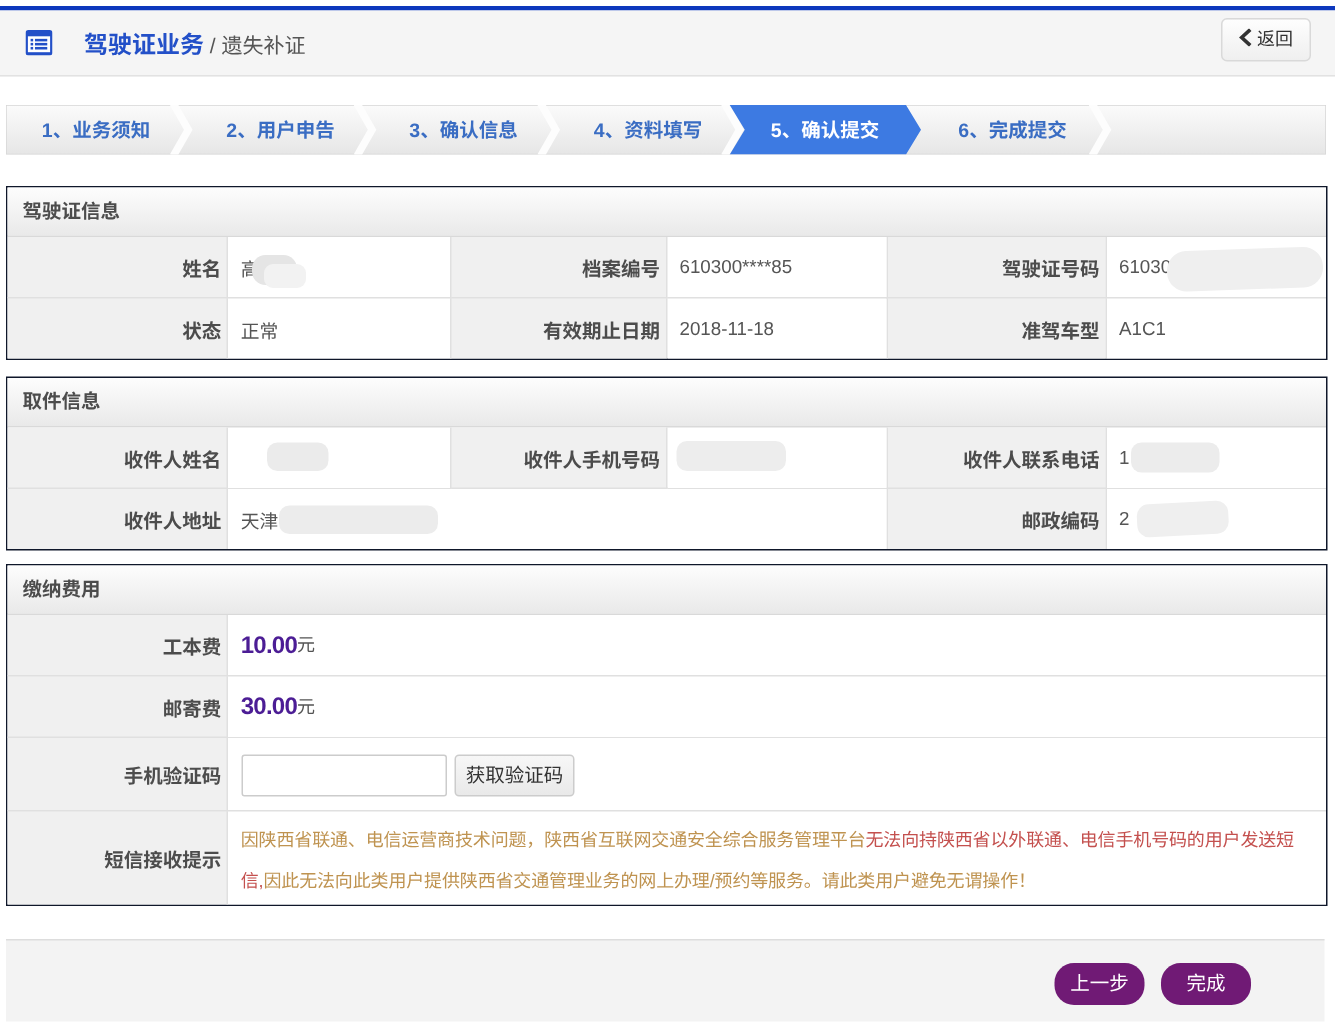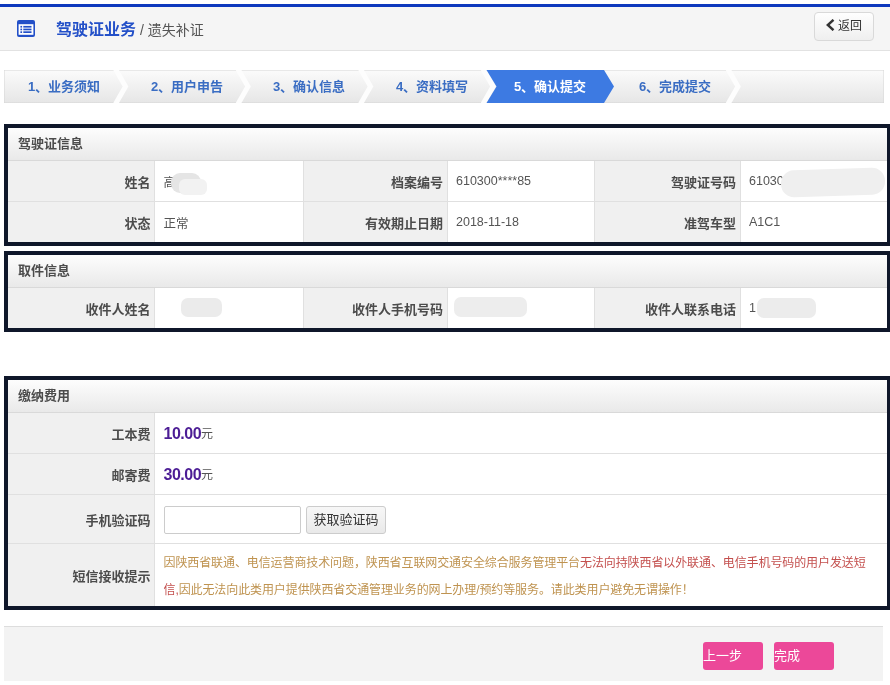--- a/index.html
+++ b/index.html
@@ -11,21 +11,21 @@
 
 #phead{left:0;top:7px;width:890px;height:43px;background:#f5f5f5;border-bottom:1px solid #e2e2e2;}
 #ptitle{left:28px;top:16px;font-size:16px;font-weight:bold;color:#2350c8;margin-left:28px;}
 #psub{font-size:14px;font-weight:normal;color:#555;}
 #backbtn{left:814px;top:12px;width:58px;height:27px;border:1px solid #d9d9d9;border-radius:4px;
   background:linear-gradient(#fefefe,#efefef);color:#333;font-size:12px;text-align:center;line-height:27px;}
 
 
 #steps{left:4px;top:70px;}
 
-.sec{left:4px;width:879px;border:4px solid #0f172a;background:#fff;}
+.sec{left:4px;width:879px;border:1px solid #0f172a;background:#fff;}
 .sech{height:32px;line-height:32px;background:linear-gradient(#fdfdfd,#e9e9e9);
   border-bottom:1px solid #d9d9d9;padding-left:10px;font-size:13px;font-weight:bold;color:#4c4c4c;}
 table.grid{border-collapse:collapse;width:879px;table-layout:fixed;}
 table.grid td{border:1px solid #e0e0e0;height:40px;font-size:12px;padding:0;vertical-align:middle;}
 table.grid tr td:first-child{border-left:none;}
 table.grid tr td:last-child{border-right:none;}
 table.grid tr:last-child td{border-bottom:none;}
 table.grid tr:first-child td{border-top:none;}
 table.grid td.lbl{background:#f0f0f0;text-align:right;font-weight:bold;color:#4c4c4c;padding-right:3.5px;font-size:13px;padding-left:28px;}
 table.grid td.val{background:#fff;color:#555;padding-left:8.5px;position:relative;font-size:12.5px;}
@@ -35,22 +35,22 @@
 .yuan{color:#555;font-size:12px;font-weight:normal;}
 
 #vcode{position:absolute;left:9px;top:11px;width:137px;height:28px;box-sizing:border-box;border:1px solid #ccc;border-radius:2px;background:#fff;outline:none;}
 #getcode{position:absolute;left:151px;top:11px;width:80px;height:28px;box-sizing:border-box;border:1px solid #ccc;border-radius:3px;
   background:linear-gradient(#f7f7f7,#e9e9e9);font-size:13px;color:#333;text-align:center;line-height:26px;}
 
 .notice{font-size:12px;line-height:26.5px;color:#bf9350;padding:3px 0 0 0;letter-spacing:-0.1px;white-space:nowrap;}
 .nred{color:#c4504e;}
 
 #foot{left:4px;top:626px;width:879px;height:54px;background:#f3f3f3;border-top:1px solid #ddd;}
-.bbtn{position:absolute;top:15px;height:28px;background:#ec4899;border-radius:3px;color:#fff;
-  font-size:13px;line-height:28px;}
+.bbtn{position:absolute;top:15px;height:28px;background:#701a75;border-radius:13px;color:#fff;
+  font-size:13px;text-align:center;line-height:28px;}
 </style>
 </head>
 <body>
 <div id="topline" class="abs"></div>
 <div id="phead" class="abs"></div>
 <svg class="abs" style="left:17px;top:20px" width="18" height="17" viewBox="0 0 18 17">
   <rect x="0" y="0" width="18" height="17" rx="2" fill="#2350c8"></rect>
   <rect x="1.6" y="4.2" width="14.8" height="10.6" fill="#fff"></rect>
   <g fill="#2350c8">
     <rect x="3.4" y="5.9" width="1.7" height="1.7"></rect>
@@ -142,20 +142,26 @@
       <td class="val">
             <span class="blob" style="left:26px;top:10px;width:41px;height:19px;border-radius:7px;background:#ebebeb"></span>
           </td>
       <td class="lbl">收件人手机号码</td>
       <td class="val">
             <span class="blob" style="left:6px;top:9px;width:73px;height:20px;border-radius:7px;background:#ededed"></span>
           </td>
       <td class="lbl">收件人联系电话</td>
       <td class="val">1<span class="blob" style="left:16px;top:10px;width:59px;height:20px;border-radius:7px;background:#ececec"></span></td>
     </tr>
+    <tr>
+      <td class="lbl">收件人地址</td>
+      <td class="val" colspan="3">天津<span class="blob" style="left:34px;top:11px;width:106px;height:19px;border-radius:7px;background:#ececec"></span></td>
+      <td class="lbl">邮政编码</td>
+      <td class="val">2<span class="blob" style="left:20px;top:9px;width:61px;height:22px;border-radius:8px;background:#efefef;transform:rotate(-3deg)"></span></td>
+    </tr>
   </tbody>
     </table>
 </div>
 
 <div class="sec abs" style="top:376px">
   <div class="sech">缴纳费用</div>
   <table class="grid">
     <colgroup>
         <col style="width:146.5px">
         <col>

